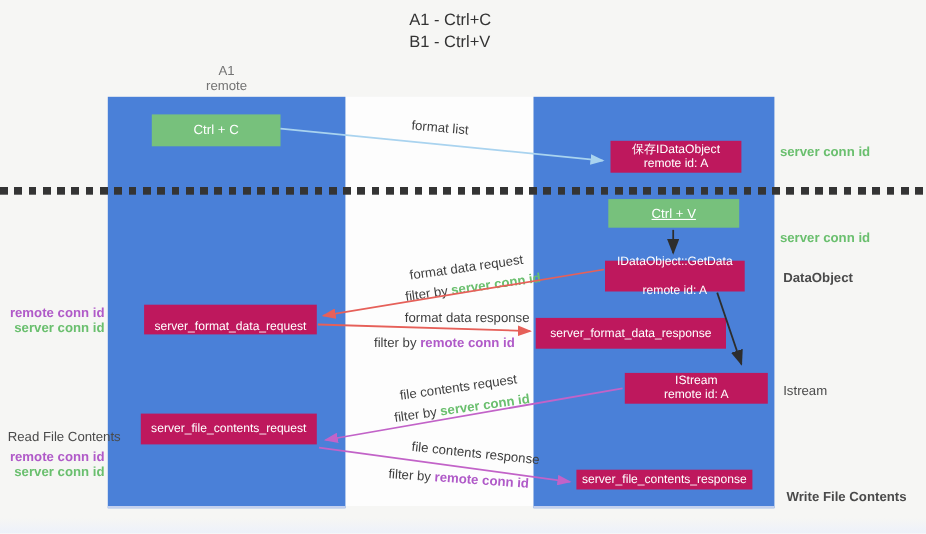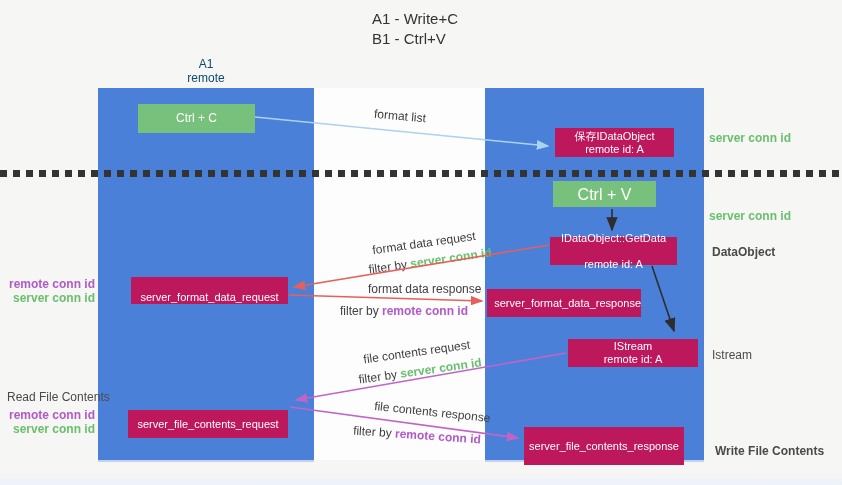--- a/index.html
+++ b/index.html
@@ -10,43 +10,43 @@
   }
   #mid-strip { position:absolute; left:314px; top:88px; width:171px; height:372px; background:#fdfdfd; }
   #bottom-fade { position:absolute; left:0; bottom:0; width:842px; height:14px;
     background:linear-gradient(#f6f6f4,#edf1fa); }
 
   .lane { position:absolute; top:88px; height:372px; background:#4a80d8; border-bottom:2px solid #c3d0ee; }
   #lane-left { left:98px; width:216px; }
   #lane-right { left:485px; width:219px; }
 
   .lane-header { position:absolute; top:57px; width:216px; text-align:center;
-    font-size:12px; line-height:14px; color:#0c4a6e; }
+    font-size:12px; line-height:14px; color:#737373; }
   #hdr-left { left:98px; }
   #hdr-right { left:487px; width:219px; }
 
   #title { position:absolute; left:372px; top:9px; font-size:15px; line-height:20px; color:#333; }
 
   #dotted-line { position:absolute; left:0; top:170px; width:842px; height:7px;
     background:repeating-linear-gradient(90deg,#343434 0 7px,transparent 7px 13px); }
 
   .node { position:absolute; display:flex; flex-direction:column; align-items:center;
     justify-content:center; text-align:center; color:#fff; font-size:11px; line-height:13px; }
   .node.green { background:#77c17c; }
   .node.orange { background:#be185d; }
 
   #node-ctrl-c { left:138px; top:104px; width:117px; height:29px; font-size:12px; }
   #node-save-dobj { left:555px; top:128px; width:119px; height:29px; }
-  #node-ctrl-v { left:553px; top:181px; width:103px; height:26px; font-size:16px; }
+  #node-ctrl-v { left:553px; top:181px; width:119px; height:26px; font-size:12px;text-decoration:underline; }
   #node-getdata { left:550px; top:237px; width:127px; height:28px;gap:13px; }
   #node-fmt-req { left:131px; top:277px; width:157px; height:27px;justify-content:flex-end; }
-  #node-fmt-resp { left:487px; top:289px; width:154px; height:28px;align-items:flex-end; }
+  #node-fmt-resp { left:487px; top:289px; width:173px; height:28px; }
   #node-istream { left:568px; top:339px; width:130px; height:28px; }
-  #node-file-req { left:128px; top:410px; width:160px; height:28px; }
-  #node-file-resp { left:524px; top:427px; width:160px; height:38px; }
+  #node-file-req { left:128px; top:376px; width:160px; height:28px; }
+  #node-file-resp { left:524px; top:427px; width:160px; height:18px; }
 
   .lbl { position:absolute; font-size:12px; color:#3f3f3f; white-space:nowrap; }
   .key-green { color:#6abf6e; font-weight:bold; }
   .key-purple { color:#b05ac8; font-weight:bold; }
   .side-green { position:absolute; font-size:12px; font-weight:bold; color:#6abf6e; white-space:nowrap; }
   .side-purple { position:absolute; font-size:12px; font-weight:bold; color:#b05ac8; white-space:nowrap; }
   .side-gray { position:absolute; font-size:12px; color:#4a4a4a; white-space:nowrap; }
   .right-align { width:88px; text-align:right; left:7px; }
 
   #lbl-format-list { left:374px; top:109px; transform:rotate(5deg); }
@@ -75,21 +75,21 @@
 </style>
 </head>
 <body>
 
 <div id="stage">
 
   <div id="mid-strip"></div>
   <div id="bottom-fade"></div>
 
   <div id="title">
-    <div>A1 - Write+C</div>
+    <div>A1 - Ctrl+C</div>
     <div>B1 - Ctrl+V</div>
   </div>
 
   <div id="hdr-left" class="lane-header">
     <div>A1</div>
     <div>remote</div>
   </div>
 
   <div id="lane-left" class="lane"></div>
   <div id="lane-right" class="lane"></div>

